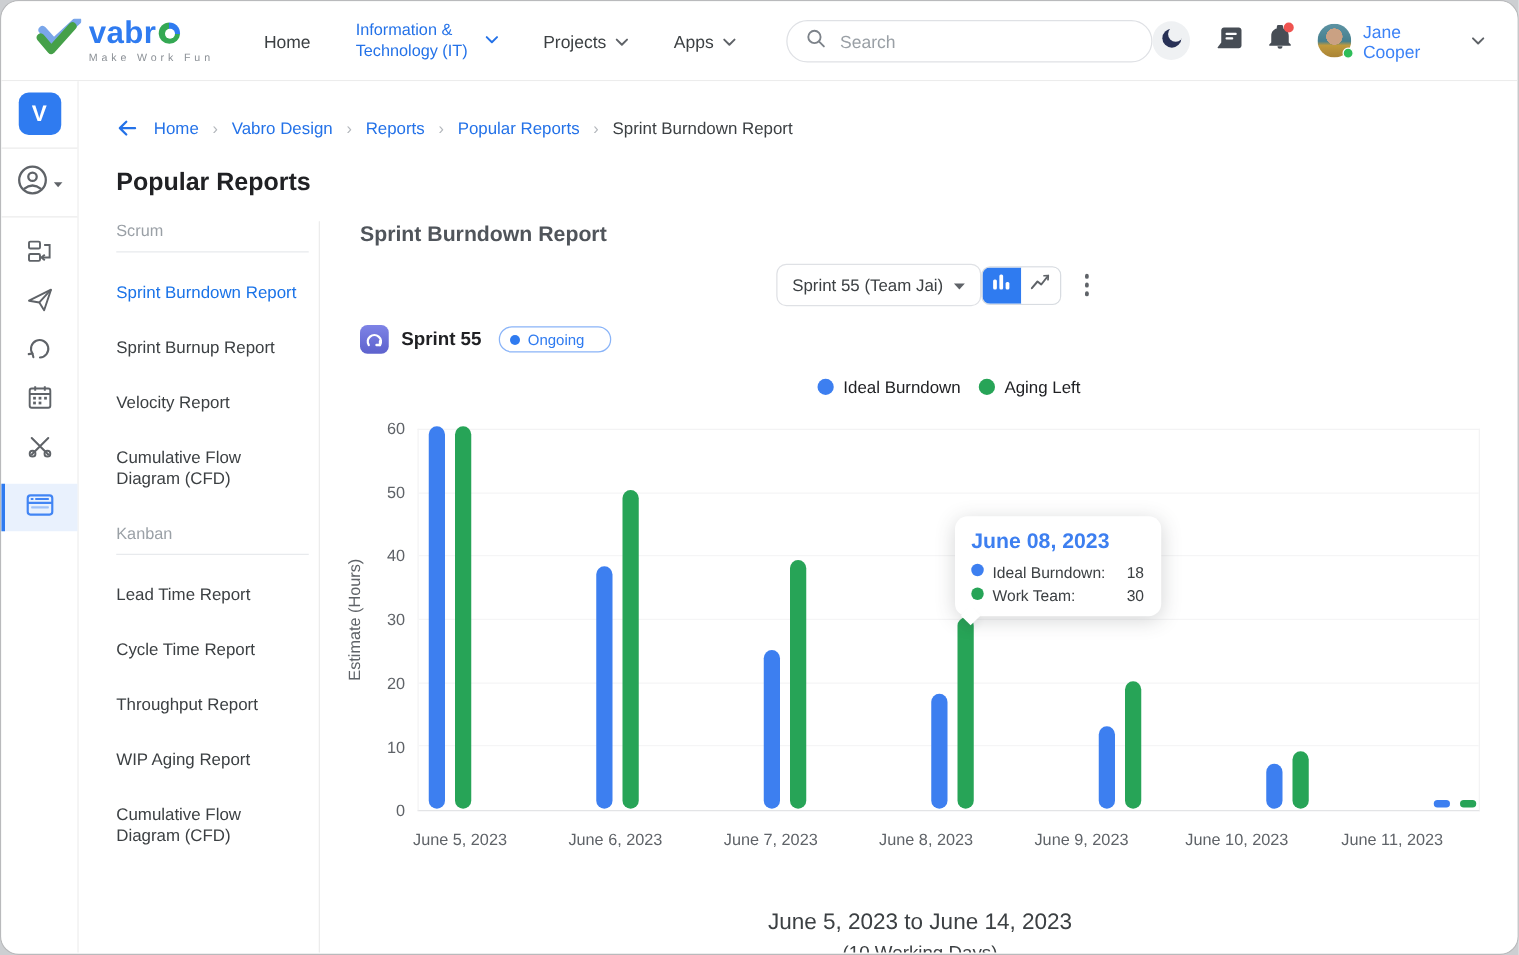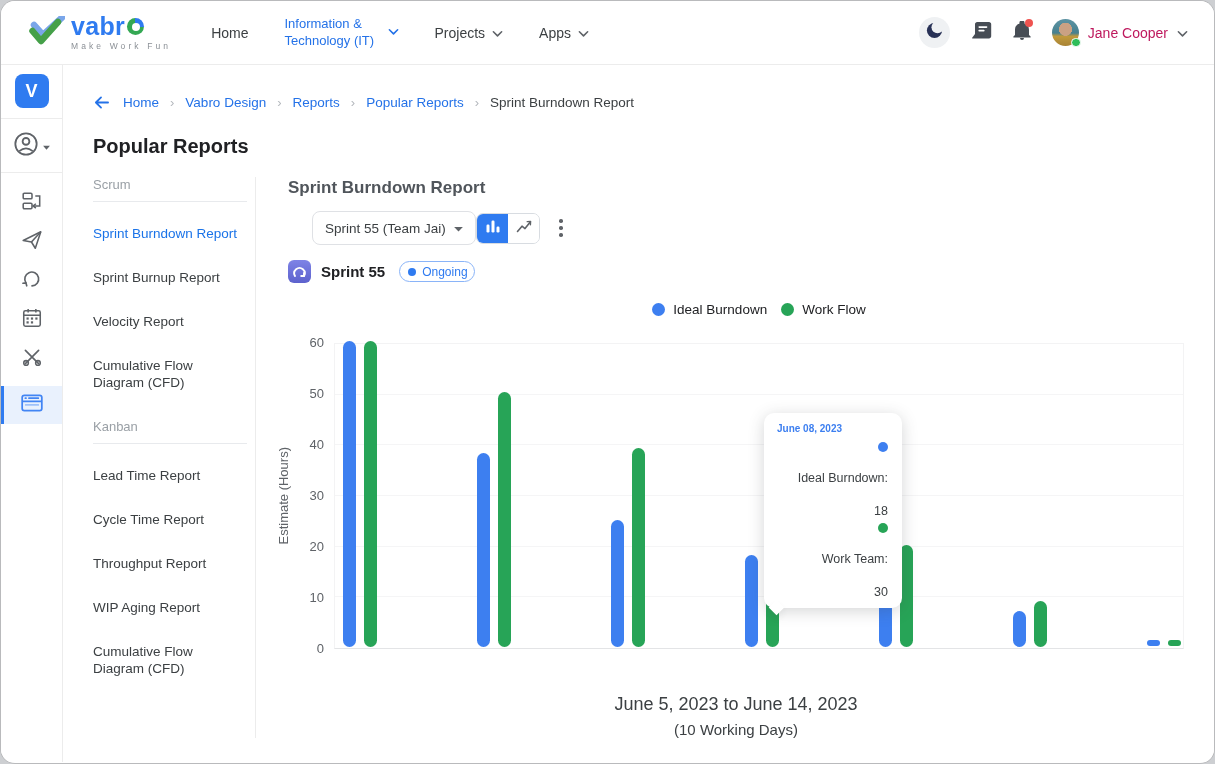--- a/index.html
+++ b/index.html
@@ -38,21 +38,21 @@
   .theme-btn { width:31px; height:31px; border-radius:50%; background:#eff1f3; display:flex; align-items:center; justify-content:center; cursor:pointer; }
   .icon-btn { display:flex; align-items:center; justify-content:center; cursor:pointer; position:relative; }
   .bell-dot { position:absolute; top:-2px; right:-2px; width:8px; height:8px; border-radius:50%; background:#ef5350; }
   .user-chip { display:flex; align-items:center; gap:9px; cursor:pointer; }
   .avatar { width:27px; height:27px; border-radius:50%; position:relative; flex:0 0 auto;
     background:
       radial-gradient(circle at 50% 38%, #caa183 0 30%, transparent 31%),
       linear-gradient(180deg,#5d93a3 0%, #46808f 52%, #c09a3d 64%, #a98335 100%);
   }
   .status-dot { position:absolute; bottom:-1px; right:-2px; width:9.5px; height:9.5px; border:1.5px solid #fff; border-radius:50%; background:#2ebd59; }
-  .user-name { font-size:14px; color:#be185d; }
+  .user-name { font-size:14px; color:#3b82f6; }
 
   
   .body-row { display:flex; height:697px; }
   .sidebar { width:62px; border-right:1px solid #ececec; display:flex; flex-direction:column; align-items:center; padding-top:9px; background:#fff; flex:0 0 auto; }
   .side-logo { width:34px; height:34px; background:#2f7bf0; color:#fff; border-radius:8px; font-weight:bold; font-size:18px; display:flex; align-items:center; justify-content:center; cursor:pointer; }
   .side-div { width:100%; height:1px; background:#ececec; margin:10px 0; }
   .side-profile { display:flex; align-items:center; gap:3px; margin:2px 0 1px; cursor:pointer; }
   .side-icon { margin:7px 0; height:25px; display:flex; align-items:center; justify-content:center; cursor:pointer; }
   .side-active { width:100%; height:38px; background:#e9f1fd; position:relative; display:flex; align-items:center; justify-content:center; margin-top:8px; cursor:pointer; }
   .side-active::before { content:''; position:absolute; left:0; top:0; bottom:0; width:3px; background:#2f7bf0; }
@@ -67,55 +67,55 @@
 
   .content { display:flex; margin-top:19px; }
   .report-nav { width:163px; border-right:1px solid #ececec; padding-right:8px; flex:0 0 auto; }
   .rn-title { font-size:13px; color:#9aa0a6; padding-bottom:9px; border-bottom:1px solid #e8eaed; margin:0 0 23px; }
   .rn-section + .rn-section .rn-title { margin-top:28px; }
   .rn-item { font-size:13.5px; color:#3c4043; margin-bottom:27px; line-height:17px; cursor:pointer; }
   .rn-item.active { color:#1a73e8; }
 
   .report-main { flex:1; padding-left:32px; min-width:0; }
   .report-title { font-size:17px; color:#50555b; font-weight:700; margin:1px 0 0; }
-  .toolbar { display:flex; justify-content:flex-start; align-items:center; margin-top:13px;padding-left:24px; }
+  .toolbar { display:flex; justify-content:center; align-items:center; margin-top:13px;padding-left:24px; }
   .selector { width:164px; height:34px; border:1px solid #dfe1e5; border-radius:8px; display:flex; align-items:center; justify-content:space-between; padding:0 11px 0 12px; font-size:13.5px; color:#3c4043; cursor:pointer; background:#fff; }
   .toolbar-right { display:flex; align-items:center; gap:15px; }
   .toggle-group { display:flex; border:1px solid #d8dce1; border-radius:7px; overflow:hidden; background:#fff; }
   .toggle { width:31px; height:29px; display:flex; align-items:center; justify-content:center; cursor:pointer; background:#fff; }
   .toggle.active { background:#2f7bf0; }
   .kebab { display:flex; flex-direction:column; gap:3.5px; cursor:pointer; padding:3px 4px; }
   .kebab i { width:3.5px; height:3.5px; border-radius:50%; background:#5f6368; }
 
   .sprint-row { display:flex; align-items:center; gap:10px; margin-top:15px; }
   .sprint-icon { width:23px; height:23px; border-radius:6px; background:linear-gradient(180deg,#7e83e6,#5d62cd); display:flex; align-items:center; justify-content:center; flex:0 0 auto; }
   .sprint-name { font-size:15px; font-weight:700; color:#202124; }
-  .badge { display:flex; align-items:center; gap:6px; height:21px; border:1.3px solid #8ab4f8; border-radius:11px; padding:0 6px 0 8px; color:#2f7bf0; font-size:12px; margin-left:4px; }
+  .badge { display:flex; align-items:center; gap:6px; height:21px; border:1.3px solid #8ab4f8; border-radius:11px; padding:0 20px 0 8px; color:#2f7bf0; font-size:12px; margin-left:4px; }
   .badge-dot { width:8px; height:8px; border-radius:50%; background:#2f7bf0; }
 
   .legend { display:flex; justify-content:center; gap:14px; margin:19px 0 0 46px; }
   .legend-item { display:flex; align-items:center; gap:8px; font-size:13.5px; color:#202124; cursor:pointer; }
   .legend-dot { width:13px; height:13px; border-radius:50%; }
 
   .chart { position:relative; height:306px; margin-top:26px; }
   .ylabel { position:absolute; left:-12px; top:0; bottom:0; display:flex; align-items:center; }
   .ylabel span { writing-mode:vertical-rl; transform:rotate(180deg); font-size:13px; color:#5f6368; }
   .ytick { position:absolute; left:0; width:36px; text-align:right; font-size:13px; color:#5f6368; }
   .plot { position:absolute; left:46px; right:0; top:0; bottom:0; border:1px solid #f3f3f4; border-bottom-color:#e3e4e6; }
   .gl { position:absolute; left:0; right:0; height:1px; background:#f5f5f6; }
   .bar { position:absolute; width:13px; border-radius:7px; bottom:1px; }
   .xlabels { position:relative; margin-left:46px; height:18px; margin-top:15px; }
   .xlabel { position:absolute; transform:translateX(-50%); font-size:13px; color:#5f6368; white-space:nowrap; }
   .chart-footer { text-align:center; font-size:18px; color:#3c4043; margin-top:45px; }
   .chart-footer2 { text-align:center; font-size:15px; color:#3c4043; margin-top:6px; }
 
   .tooltip { position:absolute; background:#fff; border-radius:10px; box-shadow:0 3px 16px rgba(60,64,67,.22); padding:10px 14px 9px 13px; min-width:138px; z-index:5; }
   .tooltip::after { content:''; position:absolute; left:7px; bottom:-5px; width:11px; height:11px; background:#fff; transform:rotate(45deg); box-shadow:3px 3px 6px rgba(60,64,67,.07); }
-  .tt-title { font-size:10px; font-weight:700; color:#3d7ff0; margin-bottom:8px; }
-  .tt-row { display:flex; align-items:flex-end; gap:19px; font-size:12.5px; color:#3c4043; margin-top:5px;flex-direction:column; }
+  .tt-title { font-size:17px; font-weight:700; color:#3d7ff0; margin-bottom:8px; }
+  .tt-row { display:flex; align-items:flex-start; gap:7px; font-size:12.5px; color:#3c4043; margin-top:5px; }
   .tt-dot { width:10px; height:10px; border-radius:50%; flex:0 0 auto; }
   .tt-val { margin-left:auto; padding-left:10px; }
 </style>
 </head>
 <body>
 
 <div class="window">
 
   <div class="navbar">
     <div class="brand">
@@ -151,20 +151,29 @@
             </svg></span>
         </div>
         <div class="nav-item">
           <span class="nav-label">Apps</span>
           <span class="chev"><svg width="11" height="8" viewBox="0 0 12 8">
               <path d="M1.5 1.5 L6 6 L10.5 1.5" fill="none" stroke="#5f6368" stroke-width="1.7" stroke-linecap="round" stroke-linejoin="round"></path>
             </svg></span>
         </div>
       </div>
 
+    <div class="search">
+      <span>
+        <svg width="17" height="17" viewBox="0 0 18 18">
+            <circle cx="8" cy="8" r="5.2" fill="none" stroke="#7d838a" stroke-width="1.6"></circle>
+            <line x1="12" y1="12" x2="16" y2="16" stroke="#7d838a" stroke-width="1.6" stroke-linecap="round"></line>
+          </svg>
+      </span>
+      <input type="text" placeholder="Search" style="">
+    </div>
 
     <div class="nav-right">
       <div class="theme-btn">
         <span>
           <svg width="19" height="19" viewBox="0 0 20 20">
               <circle cx="10" cy="10" r="8" fill="#283156"></circle>
               <circle cx="13.2" cy="6.6" r="6.4" fill="#eff1f3"></circle>
             </svg>
         </span>
       </div>
@@ -379,21 +388,21 @@
             </span>
           </div>
 
           <div class="legend" id="legend">
               <span class="legend-item">
                 <span class="legend-dot" style="background: rgb(61, 127, 240);"></span>
                 <span>Ideal Burndown</span>
               </span>
               <span class="legend-item">
                 <span class="legend-dot" style="background: rgb(39, 164, 87);"></span>
-                <span>Work Flow</span>
+                <span>Aging Left</span>
               </span>
             </div>
 
           <div class="chart" id="chart">
             <div class="ylabel">
                 <span>Estimate (Hours)</span>
               </div>
             <div class="plot" id="plot">
               <div class="tooltip" id="tooltip" style="left: 429px; top: 69px;">
                 <div class="tt-title">June 08, 2023</div>
@@ -429,20 +438,29 @@
                 <div class="bar" style="height: 6px; left: 833px; background: rgb(39, 164, 87); bottom: 2px;"></div>
               </div>
           <div class="ytick" style="top: 298px;">0</div>
               <div class="ytick" style="top: 247px;">10</div>
               <div class="ytick" style="top: 196px;">20</div>
               <div class="ytick" style="top: 145px;">30</div>
               <div class="ytick" style="top: 94px;">40</div>
               <div class="ytick" style="top: 43px;">50</div>
               <div class="ytick" style="top: -8px;">60</div>
             </div>
+          <div class="xlabels" id="xlabels">
+              <span class="xlabel" style="left: 34px;">June 5, 2023</span>
+              <span class="xlabel" style="left: 158.3px;">June 6, 2023</span>
+              <span class="xlabel" style="left: 282.6px;">June 7, 2023</span>
+              <span class="xlabel" style="left: 406.9px;">June 8, 2023</span>
+              <span class="xlabel" style="left: 531.2px;">June 9, 2023</span>
+              <span class="xlabel" style="left: 655.5px;">June 10, 2023</span>
+              <span class="xlabel" style="left: 779.8px;">June 11, 2023</span>
+            </div>
 
           <div class="chart-footer">June 5, 2023 to June 14, 2023</div>
           <div class="chart-footer2">(10 Working Days)</div>
         </div>
       </div>
     </div>
   </div>
 </div>
 
 </body></html>

